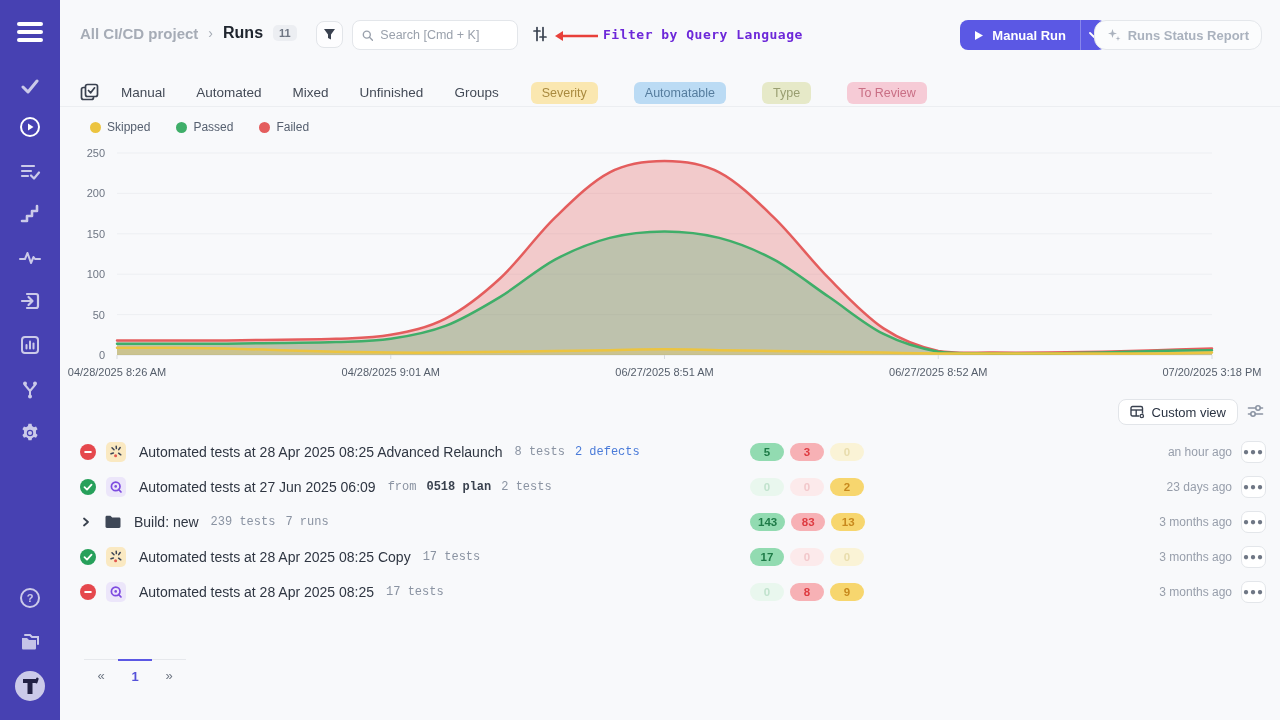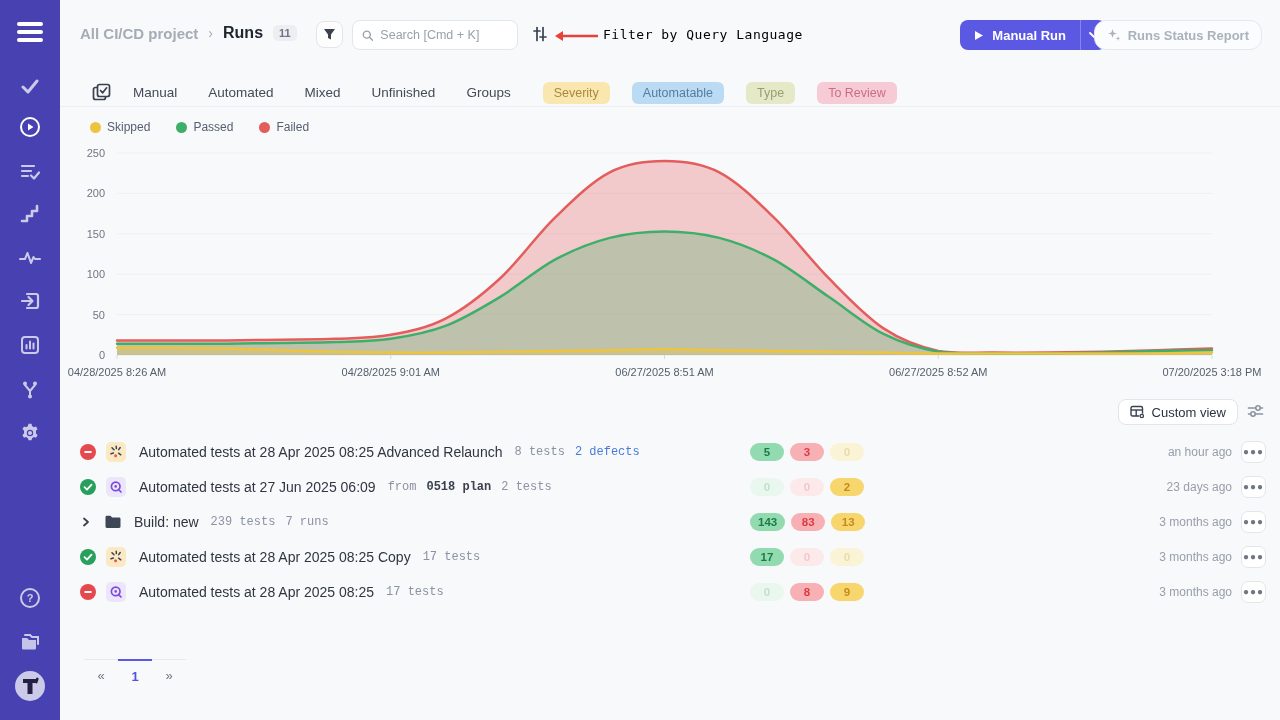--- a/index.html
+++ b/index.html
@@ -21,31 +21,31 @@
   .crumb-proj { color:#A6ACB6; font-weight:700; font-size:15px; }
   .crumb-sep { color:#A6ACB6; font-size:14px; }
   .crumb-page { color:#20262F; font-weight:700; font-size:16px; }
   .count-badge { background:#ECEEF2; color:#6E7683; font-size:11px; font-weight:700; border-radius:5px; padding:2px 6px; }
   .funnel-btn { position:absolute; left:256px; top:21px; width:27px; height:27px; border:1px solid #E2E5E9; border-radius:8px; background:#FDFDFE; display:flex; align-items:center; justify-content:center; cursor:pointer; }
   .searchbox { position:absolute; left:292px; top:20px; width:166px; height:30px; background:#fff; border:1px solid #E3E6EA; border-radius:8px; display:flex; align-items:center; padding:0 9px; gap:7px; }
   .searchbox input { border:none; outline:none; width:100%; font-size:12.5px; font-family:"Liberation Sans",sans-serif; color:#39414E; background:transparent; }
   .searchbox input::placeholder { color:#9AA1AC; }
   .tune-btn { position:absolute; left:471px; top:25px; width:20px; height:20px; cursor:pointer; }
   .annot-arrow { position:absolute; left:493px; top:28px; }
-  .annot-text { position:absolute; left:543px; top:27px; font-family:"DejaVu Sans Mono", monospace; font-weight:400; font-size:13px; color:#000000; letter-spacing:.5px; }
+  .annot-text { position:absolute; left:543px; top:27px; font-family:"DejaVu Sans Mono", monospace; font-weight:700; font-size:13px; color:#6d28d9; letter-spacing:.5px; }
   .mr-group { position:absolute; right:174px; top:20px; height:30px; display:flex; border-radius:8px; overflow:hidden; }
   .mr-main { background:#5B58E4; color:#fff; font-size:13px; font-weight:600; display:flex; align-items:center; gap:8px; padding:0 14px; cursor:pointer; }
   .mr-caret { background:#5B58E4; border-left:1px solid rgba(255,255,255,.28); width:26px; display:flex; align-items:center; justify-content:center; cursor:pointer; }
   .rsr-btn { position:absolute; right:18px; top:20px; height:30px; border:1px solid #E4E7EB; background:#FBFCFD; border-radius:12px; display:flex; align-items:center; gap:7px; padding:0 12px; color:#AAB2BE; font-size:13px; font-weight:600; cursor:pointer; }
   
-  .tabsbar { position:absolute; left:0; top:79px; width:1220px; height:28px; display:flex; align-items:center; padding-left:32px; border-bottom:1px solid #ECEEF1; }
+  .tabsbar { position:absolute; left:0; top:79px; width:1220px; height:28px; display:flex; align-items:center; padding-left:20px; border-bottom:1px solid #ECEEF1; }
   .select-ic { margin-right:22px; cursor:pointer; display:flex; }
   .tabs { display:flex; gap:31px; }
   .tab { font-size:13.5px; color:#444B57; font-weight:500; cursor:pointer; white-space:nowrap; }
-  .chips { display:flex; gap:22px; margin-left:32px; }
+  .chips { display:flex; gap:36px; margin-left:32px; }
   .chip { font-size:12.5px; font-weight:500; padding:4px 11px; border-radius:6px; cursor:pointer; white-space:nowrap; }
   
   .legend { position:absolute; left:30px; top:120px; display:flex; gap:26px; align-items:center; }
   .leg-item { display:flex; align-items:center; gap:6px; cursor:pointer; }
   .leg-dot { width:11px; height:11px; border-radius:50%; }
   .leg-label { font-size:12px; color:#566070; }
   
   .chartwrap { position:absolute; left:0; top:138px; width:1220px; height:250px; }
   .chartwrap svg { overflow:visible; }
   .ax { font-size:11px; fill:#6E7683; font-family:"Liberation Sans",sans-serif; }

